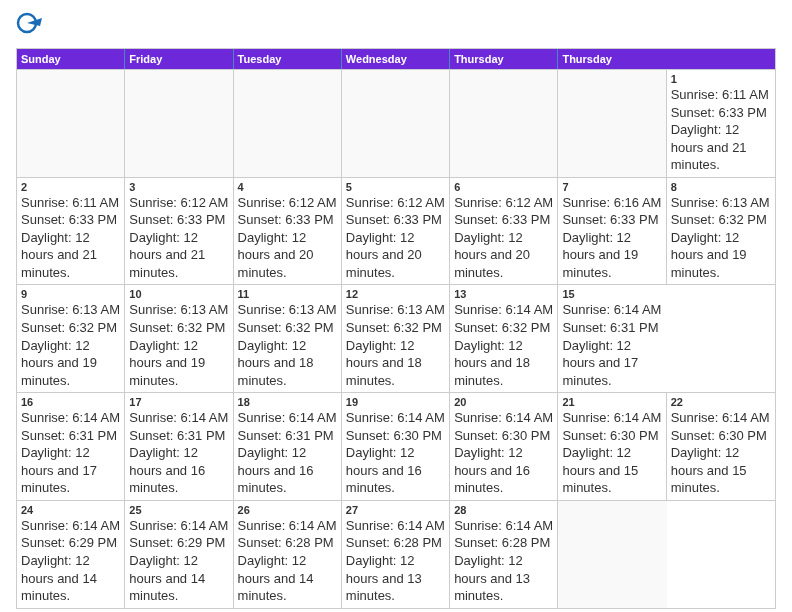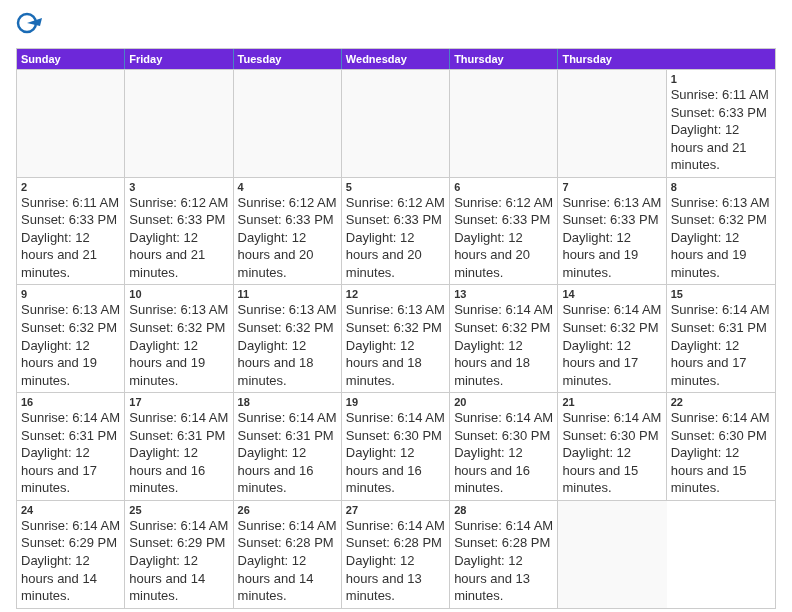--- a/index.html
+++ b/index.html
@@ -179,21 +179,21 @@
 Daylight: 12 hours and 20 minutes.</div>
           </div>
           <div class="cal-cell">
             <span class="day-num">6</span>
             <div class="day-info">Sunrise: 6:12 AM
 Sunset: 6:33 PM
 Daylight: 12 hours and 20 minutes.</div>
           </div>
           <div class="cal-cell">
             <span class="day-num">7</span>
-            <div class="day-info">Sunrise: 6:13 AM
+            <div class="day-info">Sunrise: 6:16 AM
 Sunset: 6:33 PM
 Daylight: 12 hours and 19 minutes.</div>
           </div>
           <div class="cal-cell">
             <span class="day-num">8</span>
             <div class="day-info">Sunrise: 6:13 AM
 Sunset: 6:32 PM
 Daylight: 12 hours and 19 minutes.</div>
           </div>
         </div>
@@ -220,26 +220,20 @@
             <span class="day-num">12</span>
             <div class="day-info">Sunrise: 6:13 AM
 Sunset: 6:32 PM
 Daylight: 12 hours and 18 minutes.</div>
           </div>
           <div class="cal-cell">
             <span class="day-num">13</span>
             <div class="day-info">Sunrise: 6:14 AM
 Sunset: 6:32 PM
 Daylight: 12 hours and 18 minutes.</div>
-          </div>
-          <div class="cal-cell">
-            <span class="day-num">14</span>
-            <div class="day-info">Sunrise: 6:14 AM
-Sunset: 6:32 PM
-Daylight: 12 hours and 17 minutes.</div>
           </div>
           <div class="cal-cell">
             <span class="day-num">15</span>
             <div class="day-info">Sunrise: 6:14 AM
 Sunset: 6:31 PM
 Daylight: 12 hours and 17 minutes.</div>
           </div>
         </div>
         <div class="cal-week">
           <div class="cal-cell">

